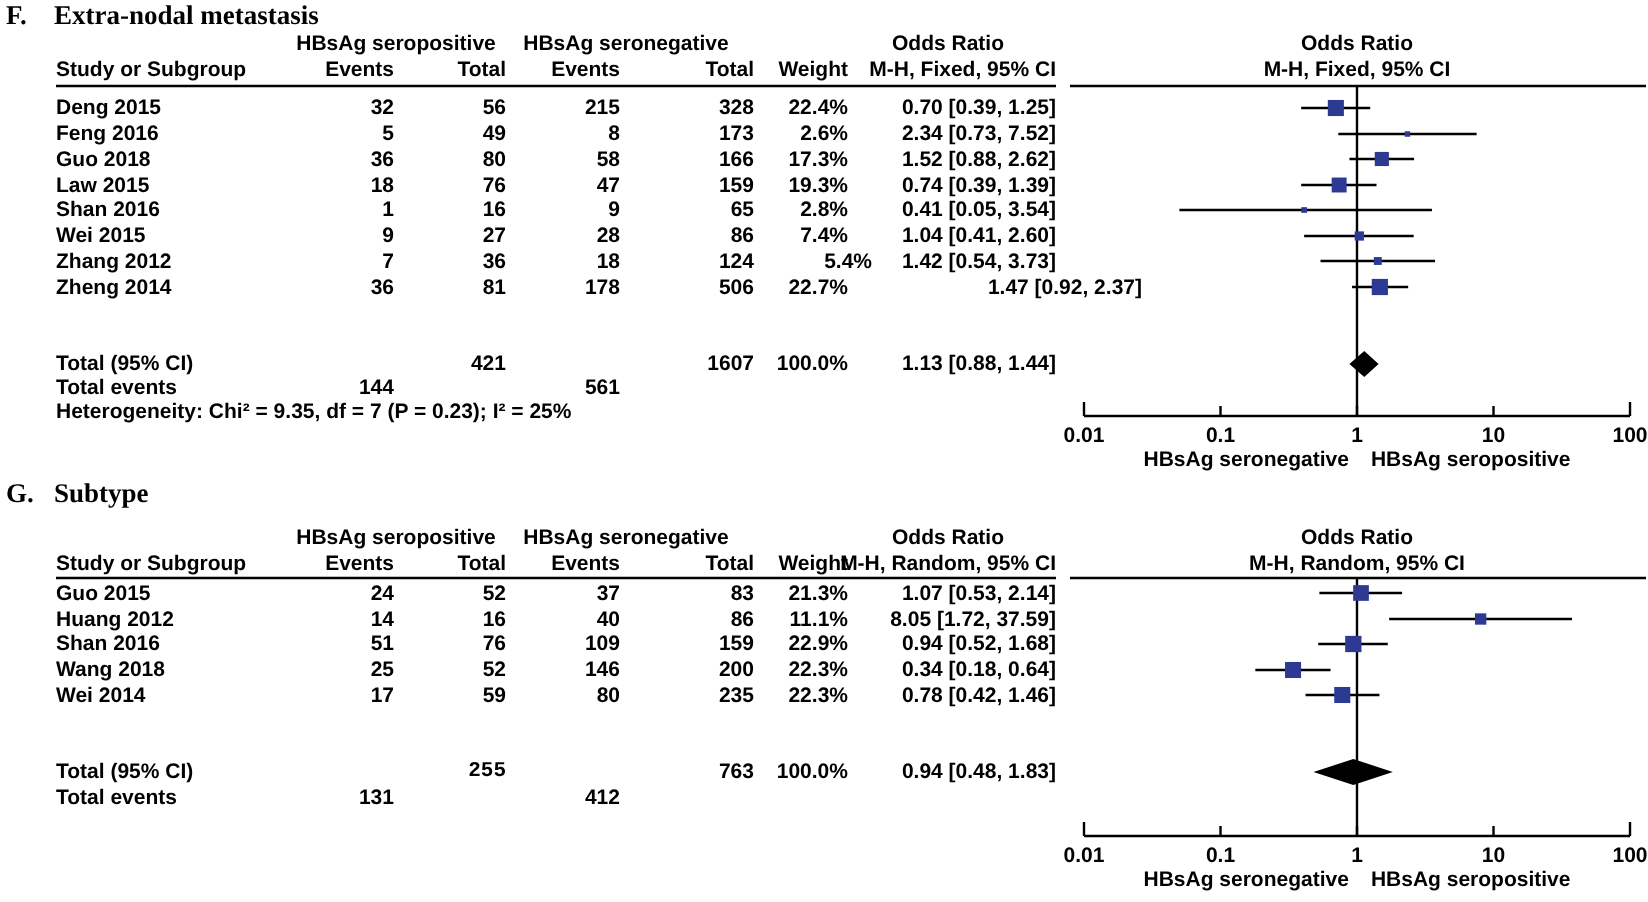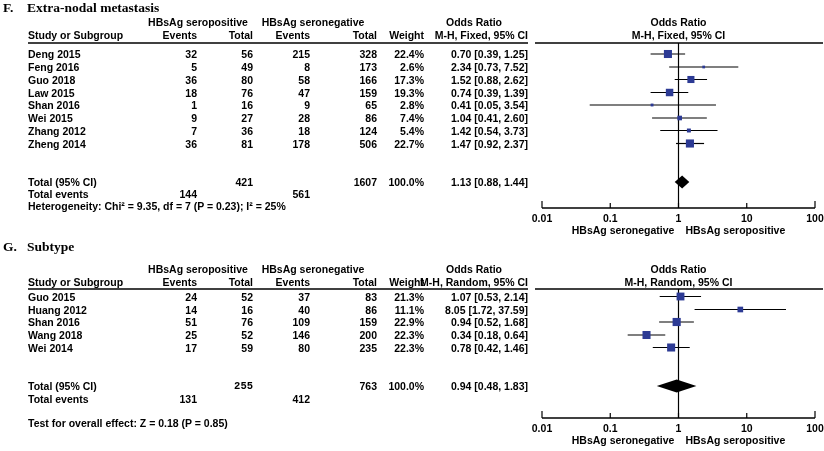--- a/index.html
+++ b/index.html
@@ -80,29 +80,29 @@
       <div class="abs rt" style="left: 197px; width: 56px; top: 112px;">27</div>
       <div class="abs rt" style="left: 253px; width: 57px; top: 112px;">28</div>
       <div class="abs rt" style="left: 310px; width: 67px; top: 112px;">86</div>
       <div class="abs rt" style="left: 377px; width: 47px; top: 112px;">7.4%</div>
       <div class="abs rt" style="left: 420px; width: 108px; top: 112px;">1.04 [0.41, 2.60]</div>
       <div class="abs lt" style="left: 28px; width: 122px; top: 124.5px;">Zhang 2012</div>
       <div class="abs rt" style="left: 150px; width: 47px; top: 124.5px;">7</div>
       <div class="abs rt" style="left: 197px; width: 56px; top: 124.5px;">36</div>
       <div class="abs rt" style="left: 253px; width: 57px; top: 124.5px;">18</div>
       <div class="abs rt" style="left: 310px; width: 67px; top: 124.5px;">124</div>
-      <div class="abs rt" style="left: 377px; width: 47px; top: 124.5px;">5.4%</div>
+      <div class="abs rt" style="left: 377px; width: 47px; top: 124.5px; padding-left: 12px;">5.4%</div>
       <div class="abs rt" style="left: 420px; width: 108px; top: 124.5px;">1.42 [0.54, 3.73]</div>
       <div class="abs lt" style="left: 28px; width: 122px; top: 137.5px;">Zheng 2014</div>
       <div class="abs rt" style="left: 150px; width: 47px; top: 137.5px;">36</div>
       <div class="abs rt" style="left: 197px; width: 56px; top: 137.5px;">81</div>
       <div class="abs rt" style="left: 253px; width: 57px; top: 137.5px;">178</div>
       <div class="abs rt" style="left: 310px; width: 67px; top: 137.5px;">506</div>
       <div class="abs rt" style="left: 377px; width: 47px; top: 137.5px;">22.7%</div>
-      <div class="abs rt" style="left: 420px; width: 108px; top: 137.5px;">1.47 [0.92, 2.37]</div>
+      <div class="abs rt" style="left: 420px; width: 108px; top: 137.5px; padding-left: 43px;">1.47 [0.92, 2.37]</div>
       <div class="abs lt" style="left: 28px; width: 140px; top: 176px;">Total (95% CI)</div>
       <div class="abs rt" style="left: 197px; width: 56px; top: 176px;">421</div>
       <div class="abs rt" style="left: 310px; width: 67px; top: 176px;">1607</div>
       <div class="abs rt" style="left: 377px; width: 47px; top: 176px;">100.0%</div>
       <div class="abs rt" style="left: 420px; width: 108px; top: 176px;">1.13 [0.88, 1.44]</div>
       <div class="abs lt" style="left: 28px; width: 122px; top: 188px;">Total events</div>
       <div class="abs rt" style="left: 150px; width: 47px; top: 188px;">144</div>
       <div class="abs rt" style="left: 253px; width: 57px; top: 188px;">561</div>
       <div class="abs lt" style="left: 28px; width: 500px; top: 200px;">Heterogeneity: Chi² = 9.35, df = 7 (P = 0.23); I² = 25%</div>
       <div class="abs ctr" style="left: 522px; width: 40px; top: 212px;">0.01</div>
@@ -194,21 +194,20 @@
       <div class="abs rt" style="left: 377px; width: 47px; top: 103.5px;">22.3%</div>
       <div class="abs rt" style="left: 420px; width: 108px; top: 103.5px;">0.78 [0.42, 1.46]</div>
       <div class="abs lt" style="left: 28px; width: 140px; top: 142px;">Total (95% CI)</div>
       <div class="abs rt" style="left: 197px; width: 56px; top: 142px; font-family: Liberation Mono, monospace;">255</div>
       <div class="abs rt" style="left: 310px; width: 67px; top: 142px;">763</div>
       <div class="abs rt" style="left: 377px; width: 47px; top: 142px;">100.0%</div>
       <div class="abs rt" style="left: 420px; width: 108px; top: 142px;">0.94 [0.48, 1.83]</div>
       <div class="abs lt" style="left: 28px; width: 122px; top: 154.5px;">Total events</div>
       <div class="abs rt" style="left: 150px; width: 47px; top: 154.5px;">131</div>
       <div class="abs rt" style="left: 253px; width: 57px; top: 154.5px;">412</div>
-      <div class="abs lt" style="left: 28px; width: 500px; top: 178.5px;">Test for overall effect: Z = 0.18 (P = 0.85)</div>
       <div class="abs ctr" style="left: 522px; width: 40px; top: 183.5px;">0.01</div>
       <div class="abs ctr" style="left: 590.25px; width: 40px; top: 183.5px;">0.1</div>
       <div class="abs ctr" style="left: 658.5px; width: 40px; top: 183.5px;">1</div>
       <div class="abs ctr" style="left: 726.75px; width: 40px; top: 183.5px;">10</div>
       <div class="abs ctr" style="left: 795px; width: 40px; top: 183.5px;">100</div>
       <div class="abs cap" style="left: 518.5px; width: 320px; top: 195.5px;">
         <span>HBsAg seronegative</span>
         <span>HBsAg seropositive</span>
       </div>
       <svg width="824" height="213">

